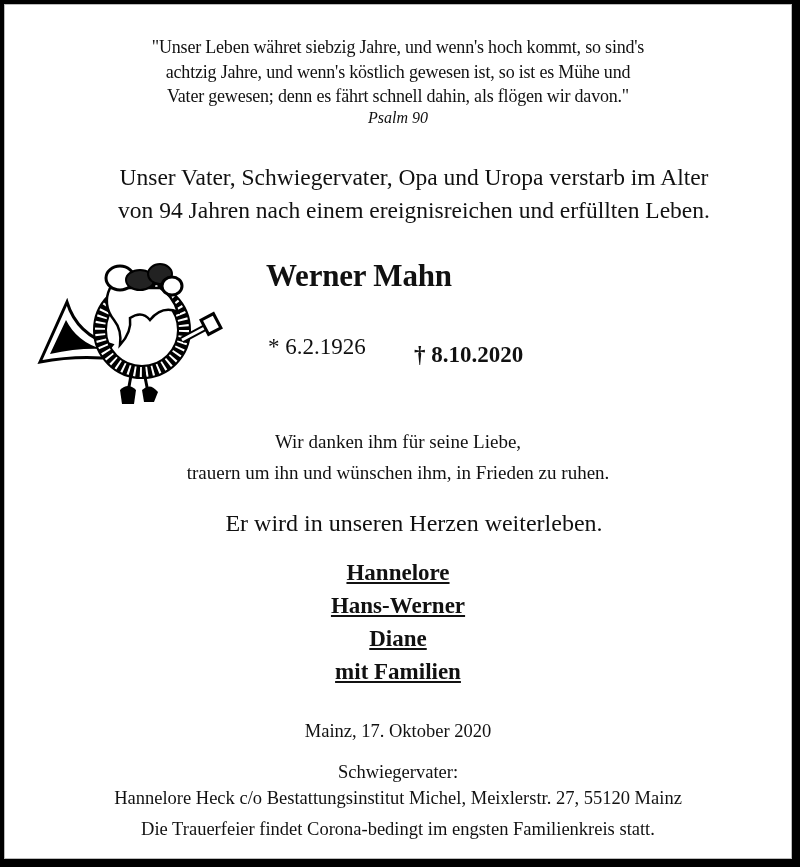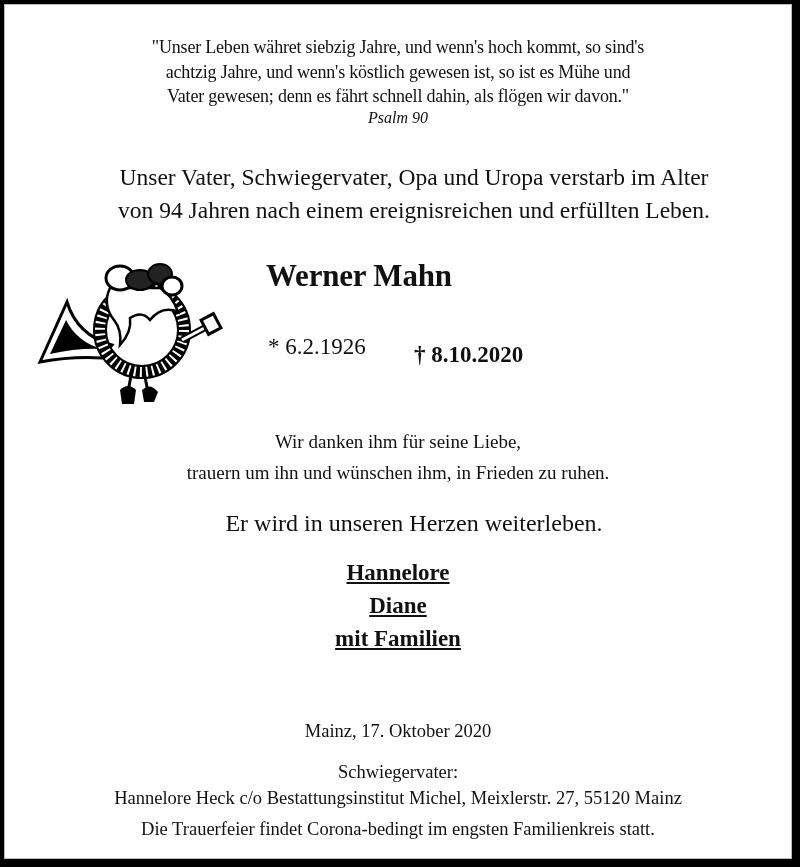--- a/index.html
+++ b/index.html
@@ -73,20 +73,21 @@
 
   <div class="center thanks">
     <span class="line">Wir danken ihm für seine Liebe,</span>
     <span class="line">trauern um ihn und wünschen ihm, in Frieden zu ruhen.</span>
   </div>
 
   <div class="center forever">Er wird in unseren Herzen weiterleben.</div>
 
   <div class="center family">
     <span class="line">Hannelore</span>
+    <span class="line">Hans-Werner</span>
     <span class="line">Diane</span>
     <span class="line">mit Familien</span>
   </div>
 
   <div class="center place">Mainz, 17. Oktober 2020</div>
 
   <div class="center contact">
     <span class="line">Schwiegervater:</span>
     <span class="line">Hannelore Heck c/o Bestattungsinstitut Michel, Meixlerstr. 27, 55120 Mainz</span>
   </div>

